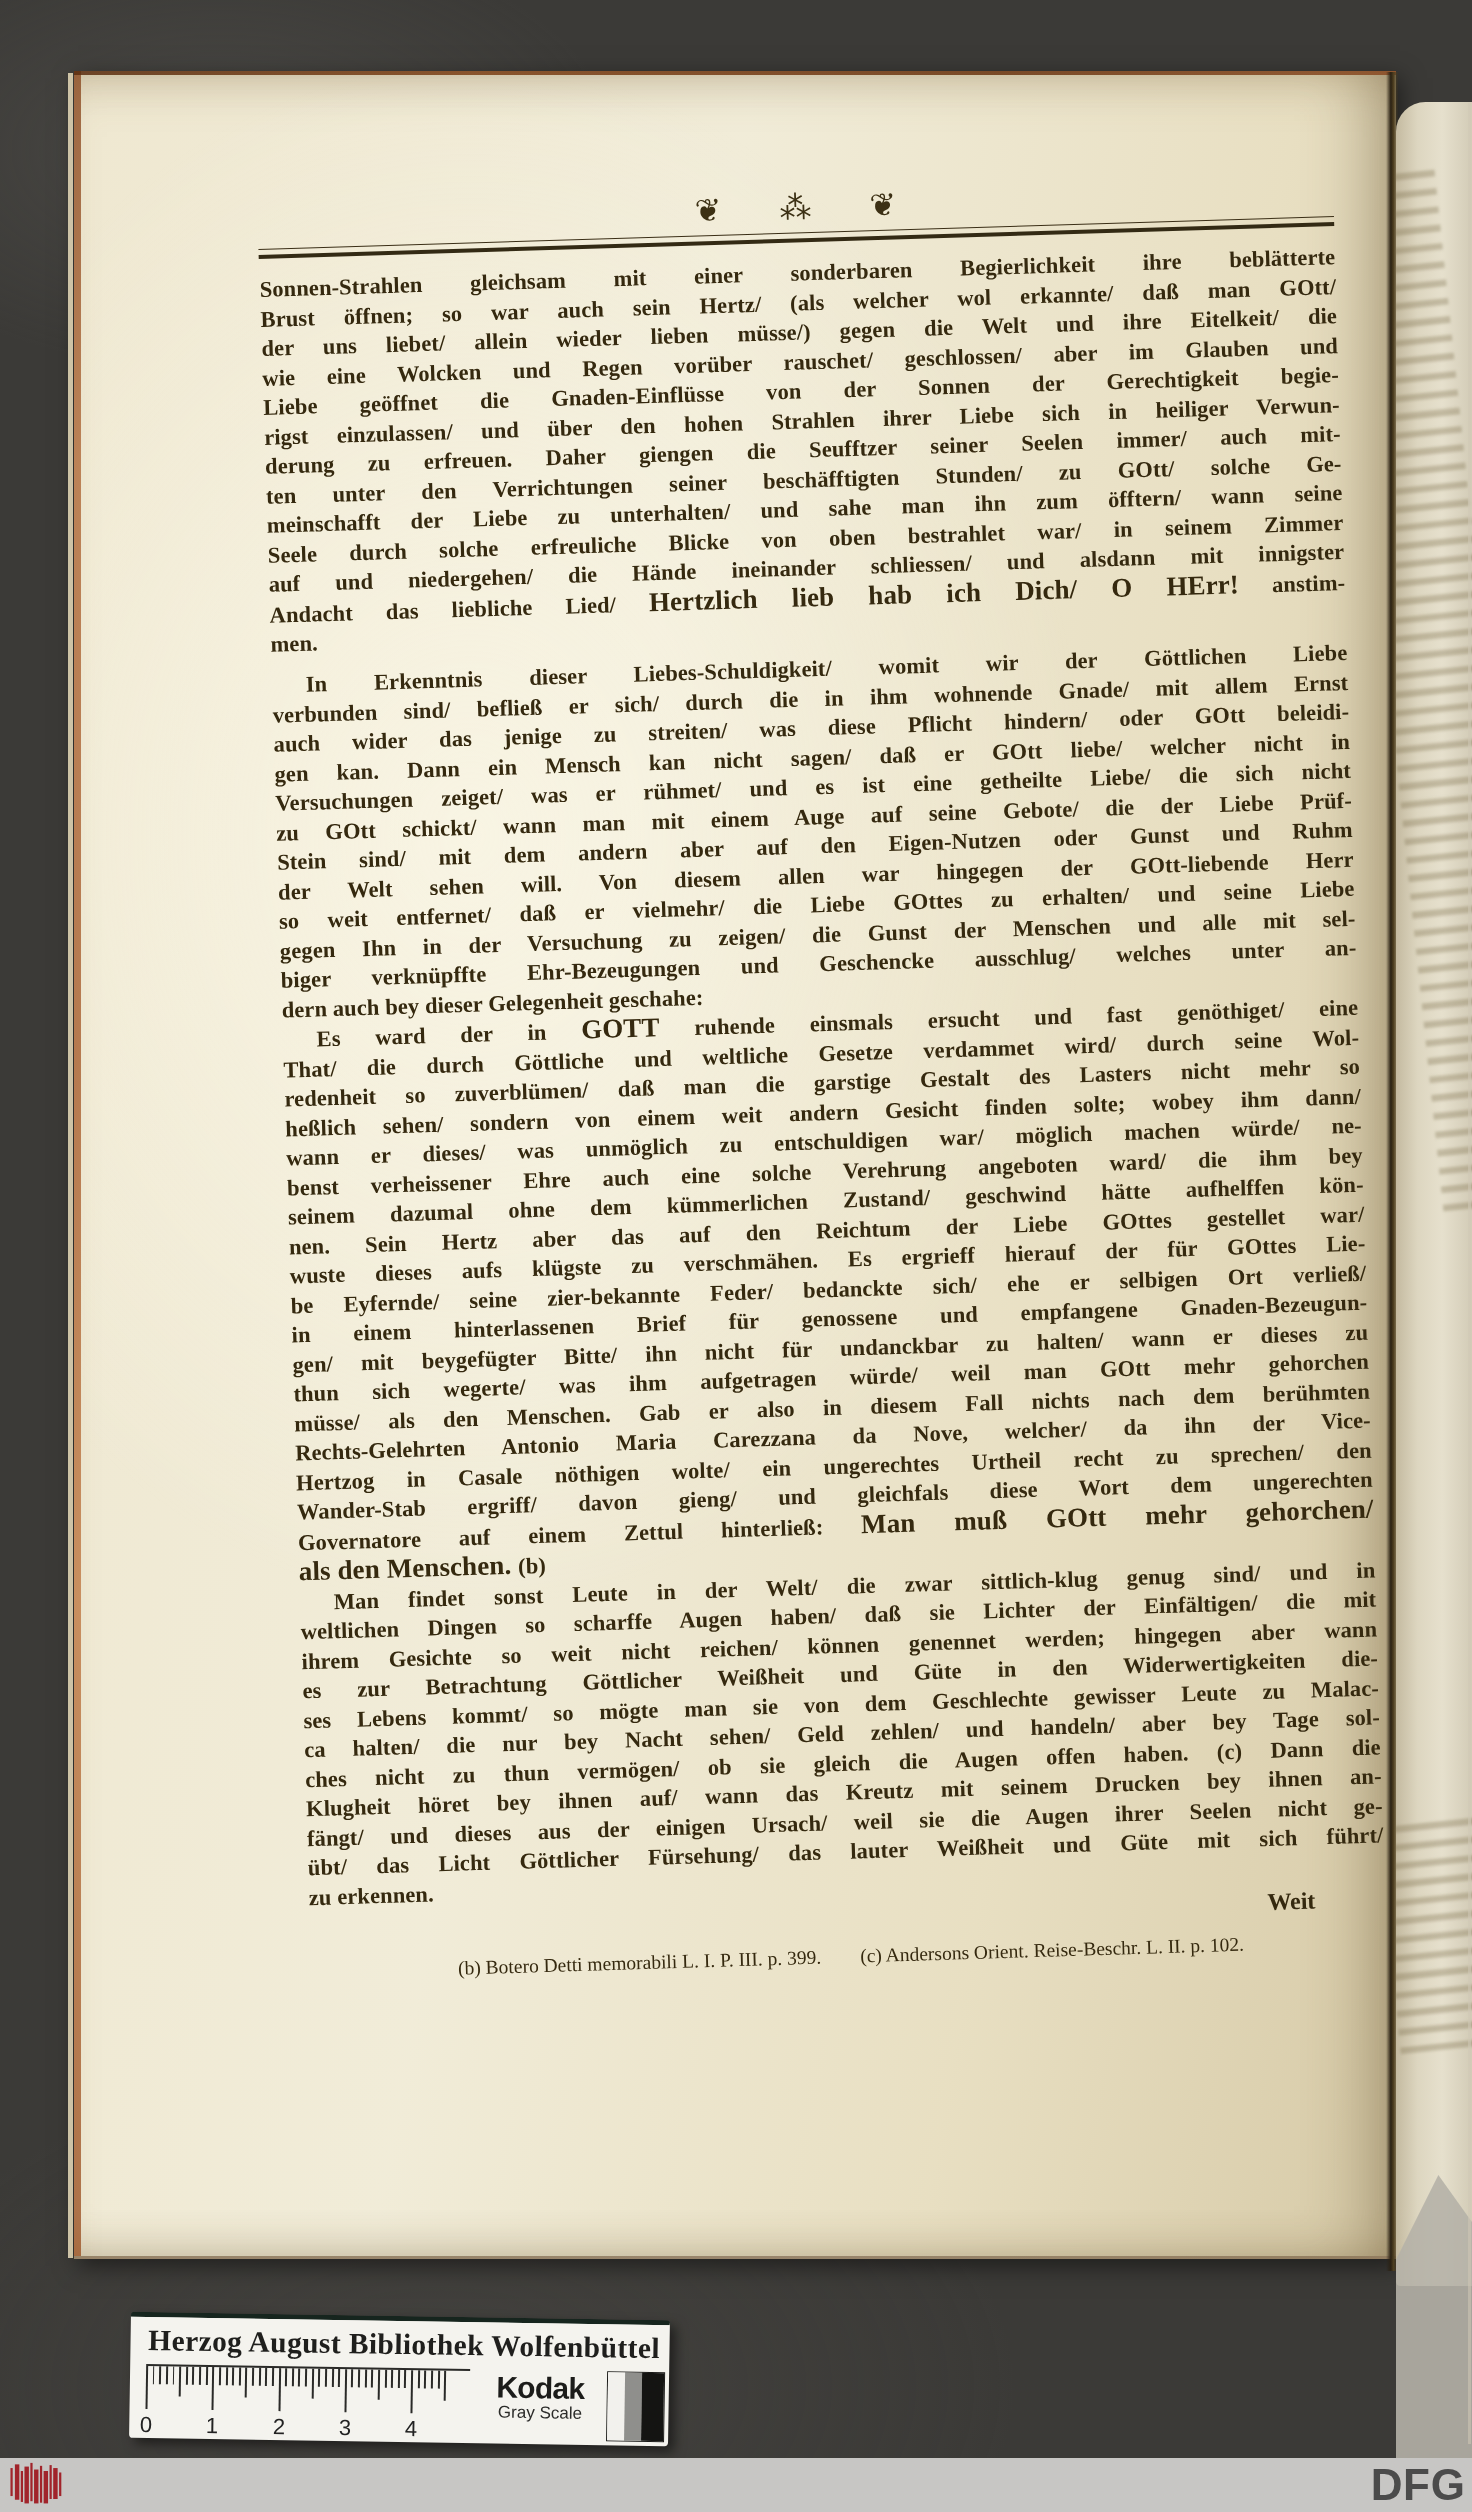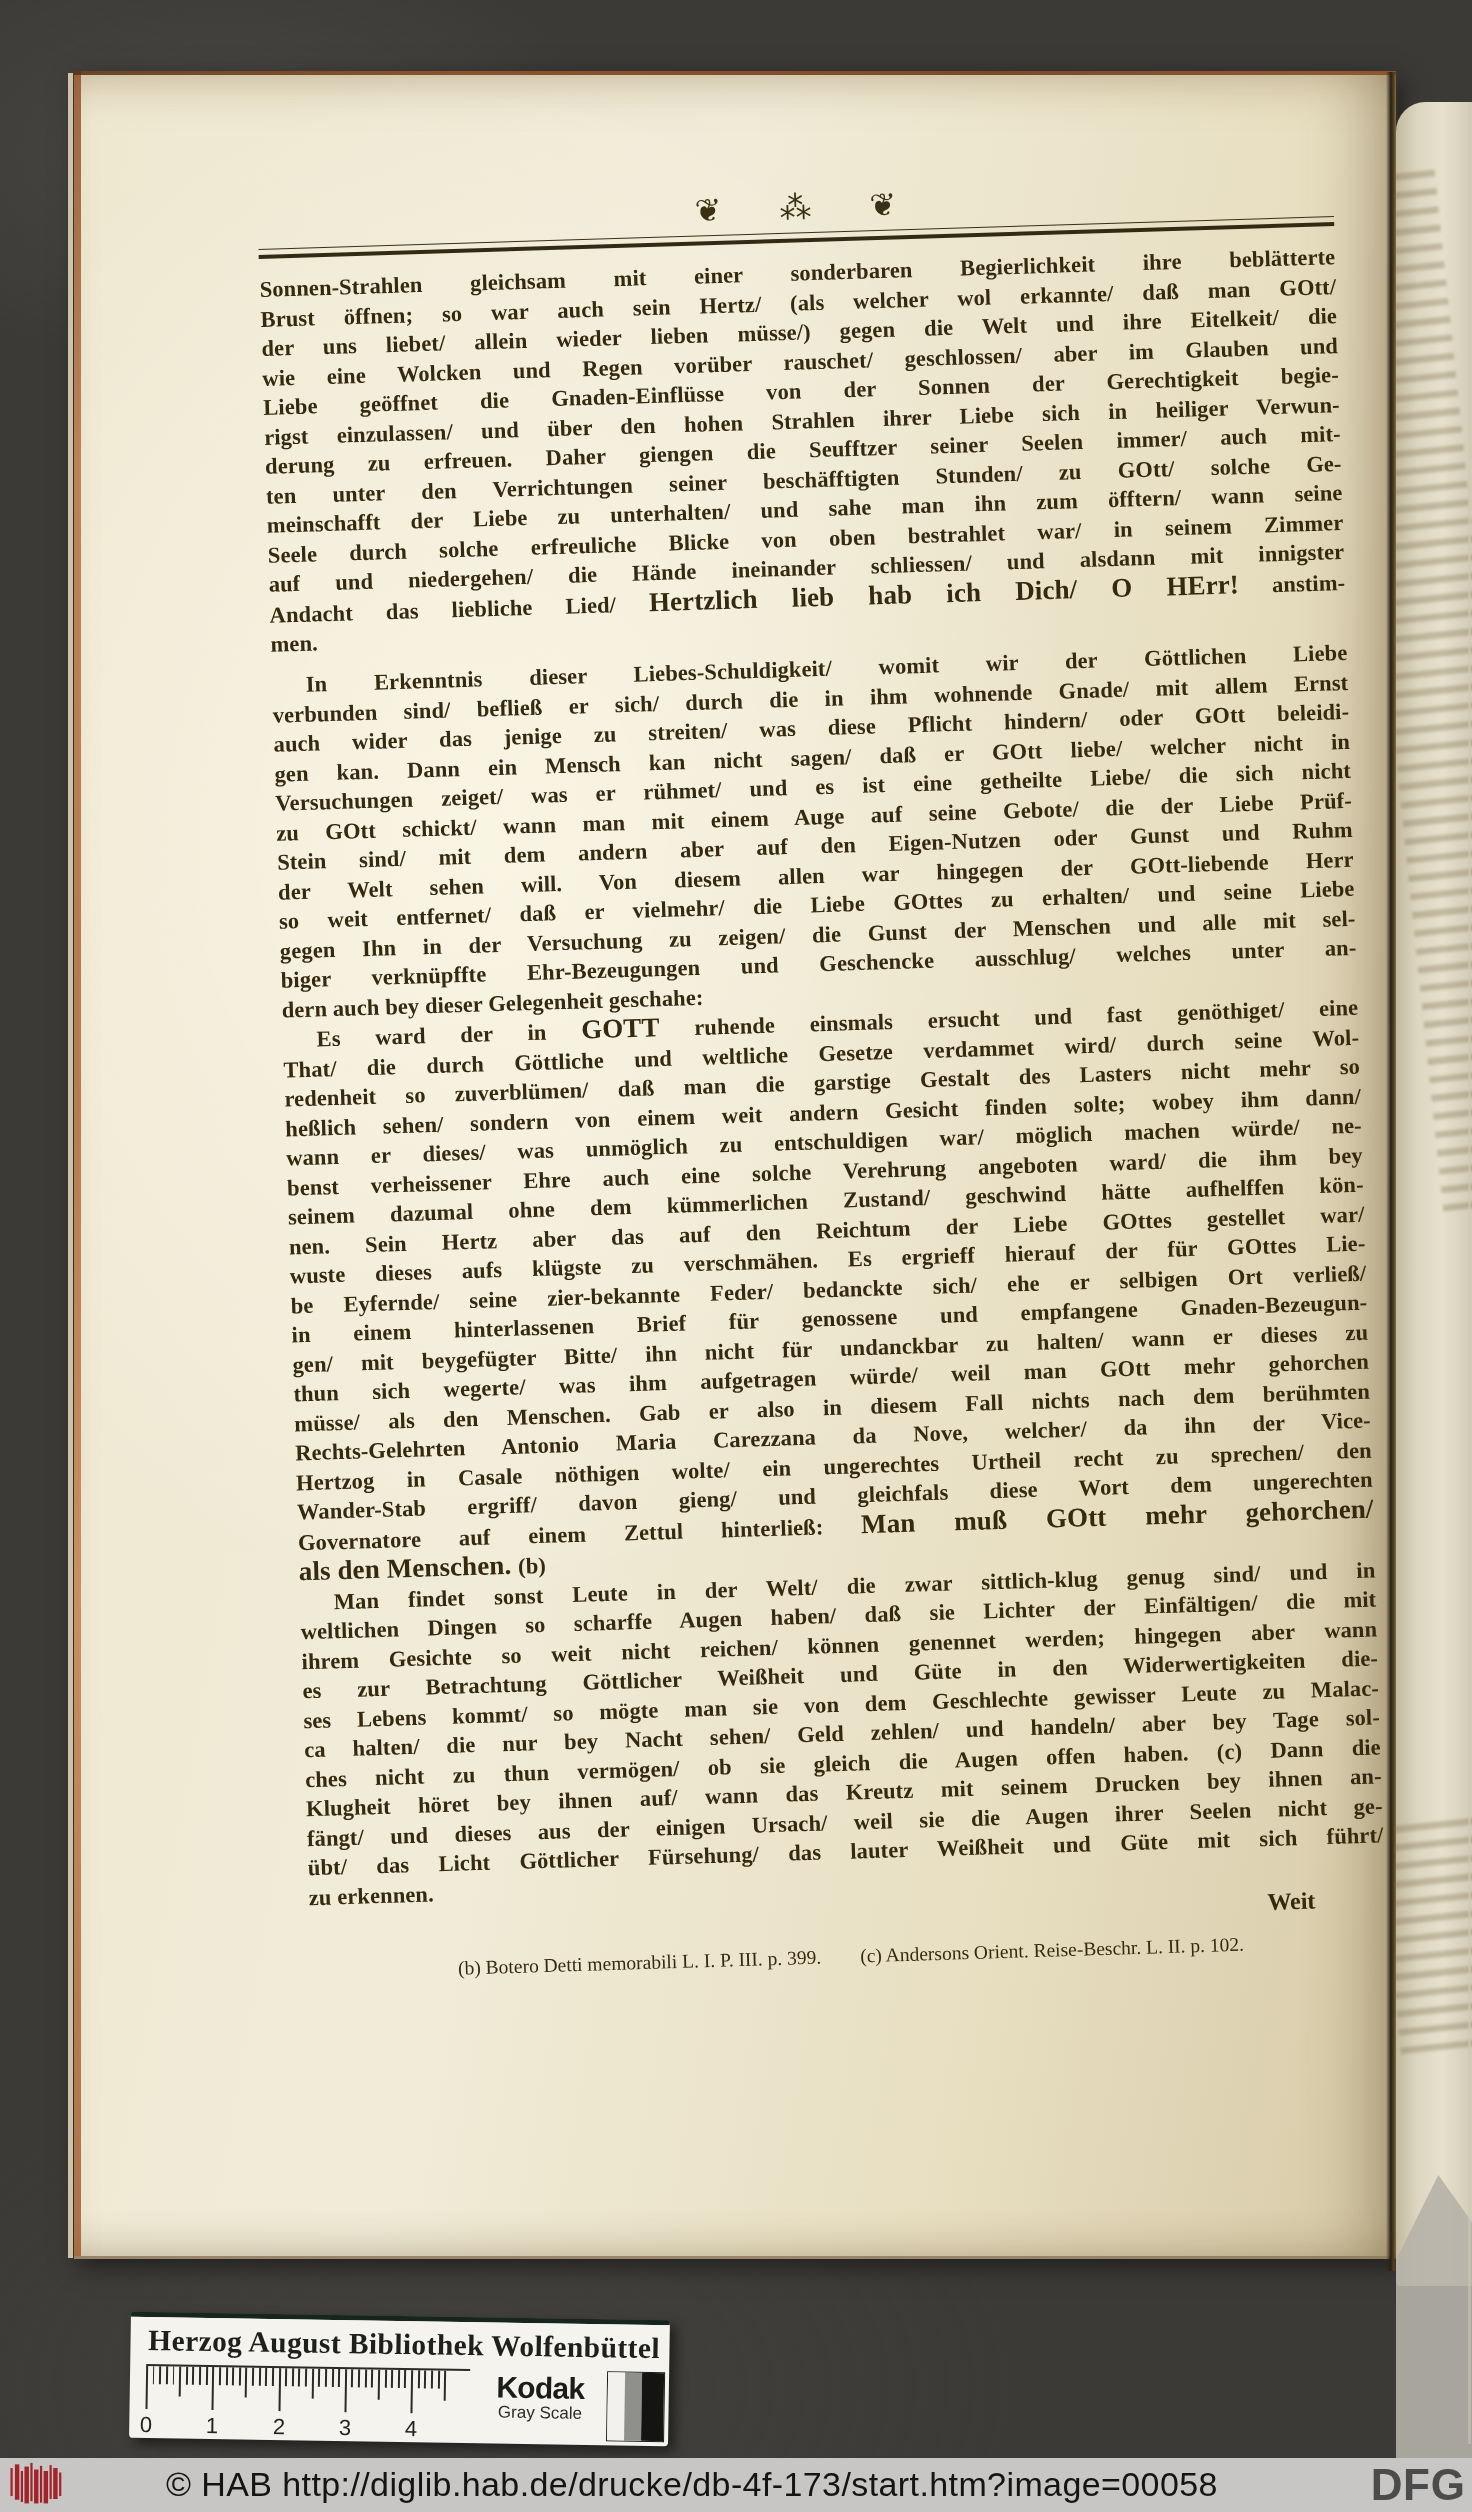--- a/index.html
+++ b/index.html
@@ -250,16 +250,15 @@
         <rect x="29" y="1" width="3" height="52"></rect>
         <rect x="34" y="10" width="6" height="46"></rect>
         <rect x="42" y="5" width="3" height="50"></rect>
         <rect x="47" y="12" width="6" height="44"></rect>
         <rect x="55" y="4" width="3" height="46"></rect>
         <rect x="60" y="8" width="6" height="42"></rect>
         <rect x="68" y="14" width="3" height="32"></rect>
       </g>
     </svg>
   </div>
-  <div class="credit-text">© HAB http://diglib.hab.de/drucke/db-4f-173/start.htm?image=00058</div>
   <div class="dfg">DFG</div>
 </div>
 
 
 </body></html>

